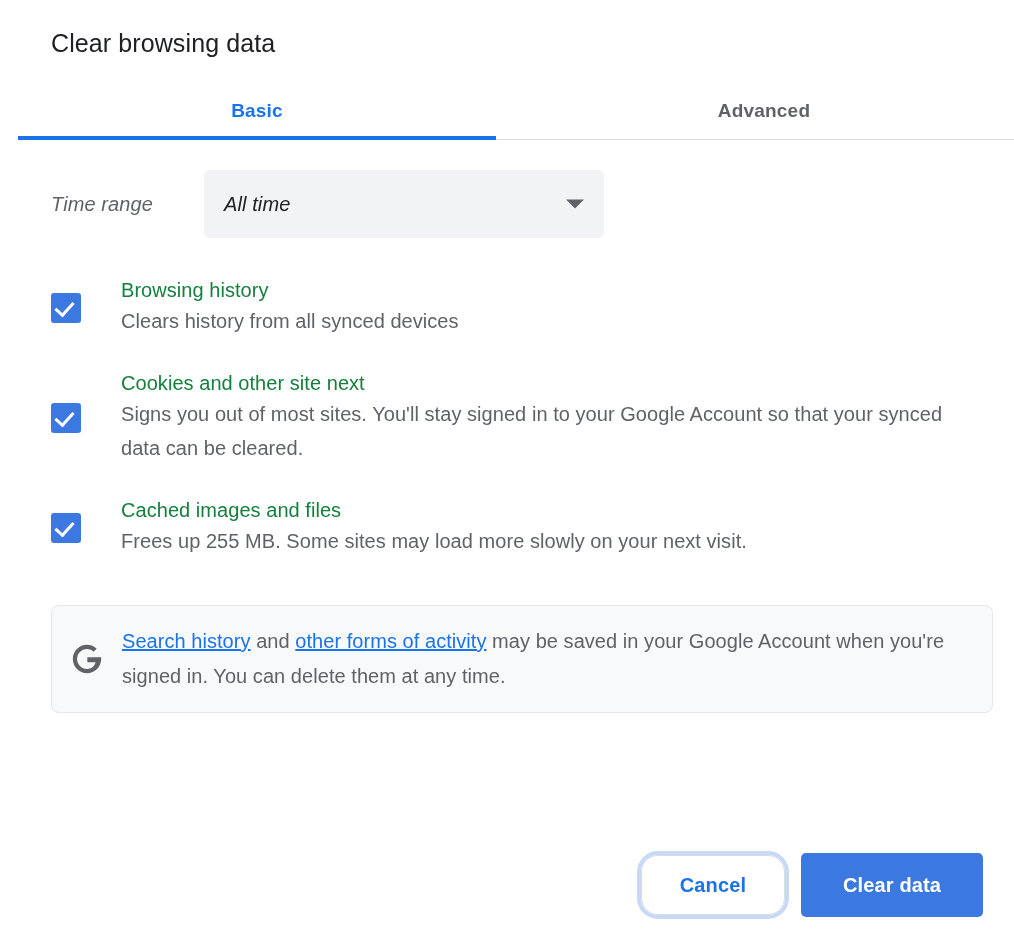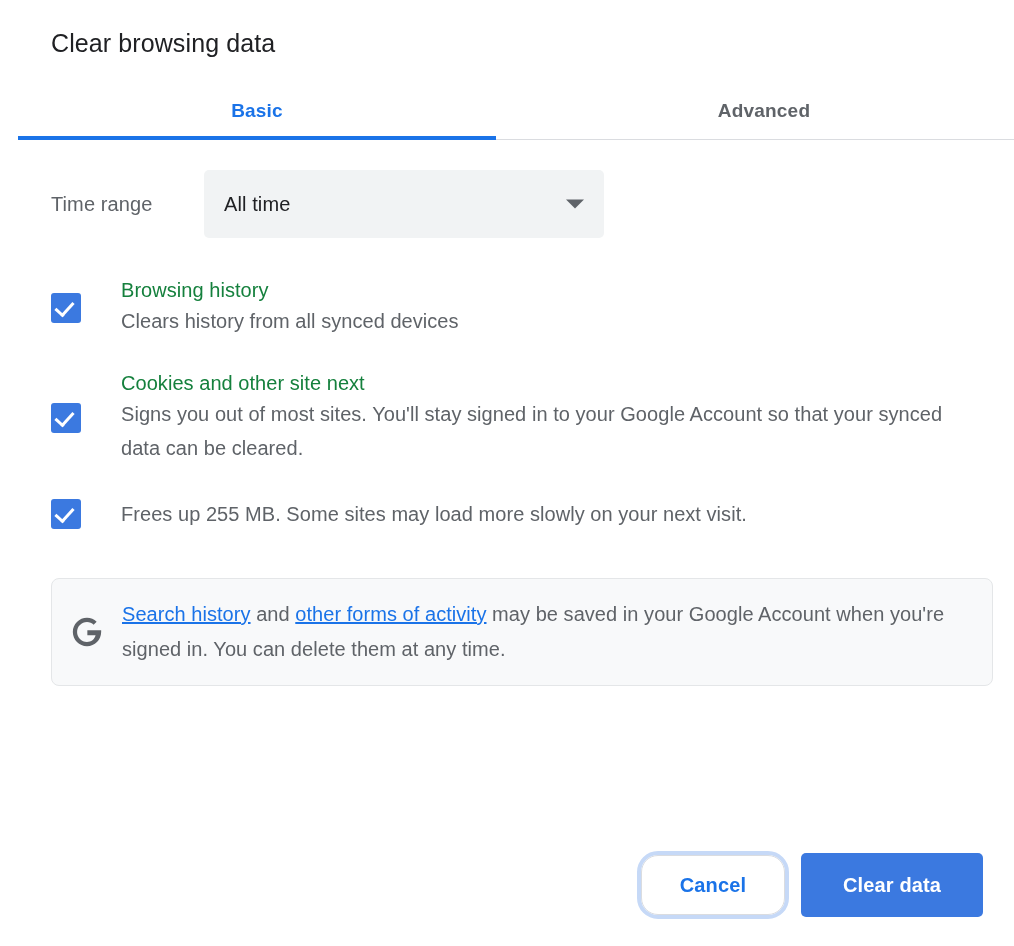--- a/index.html
+++ b/index.html
@@ -88,20 +88,21 @@
     flex: 1 1 auto;
     padding: 0 33px;
     position: relative;
   }
 
   
   .timerange-row {
     display: flex;
     align-items: center;
     margin-top: 30px;
+    font-style: italic;
   }
   .timerange-label {
     font-size: 20px;
     color: #5f6368;
     width: 153px;
     flex: 0 0 153px;
     letter-spacing: 0.1px;
   }
   .select-wrap {
     position: relative;
@@ -307,20 +308,21 @@
           <div class="option-title">Cookies and other site next</div>
           <div class="option-desc">Signs you out of most sites. You'll stay signed in to your Google Account so that your synced data can be cleared.</div>
         </div>
       </div>
 
       <div class="option-row">
         <div class="checkbox">
           <span class="tick"></span>
         </div>
         <div class="option-text">
+          <div class="option-title">Cached images and files</div>
           <div class="option-desc narrow">Frees up 255 MB. Some sites may load more slowly on your next visit.</div>
         </div>
       </div>
 
     </div>
 
     <div class="info-box">
       <div class="g-logo">
         <svg width="34" height="34" viewBox="0 0 48 48" aria-hidden="true">
           <path fill="#5f6368" d="M24 4C12.95 4 4 12.95 4 24s8.95 20 20 20c11.05 0 20-8.95 20-20v-2.5H24.5v7h11.6C34.6 34.2 30 38 24 38c-7.73 0-14-6.27-14-14s6.27-14 14-14c3.6 0 6.88 1.36 9.36 3.6l4.24-4.24C34.04 6.04 29.3 4 24 4z"></path>

